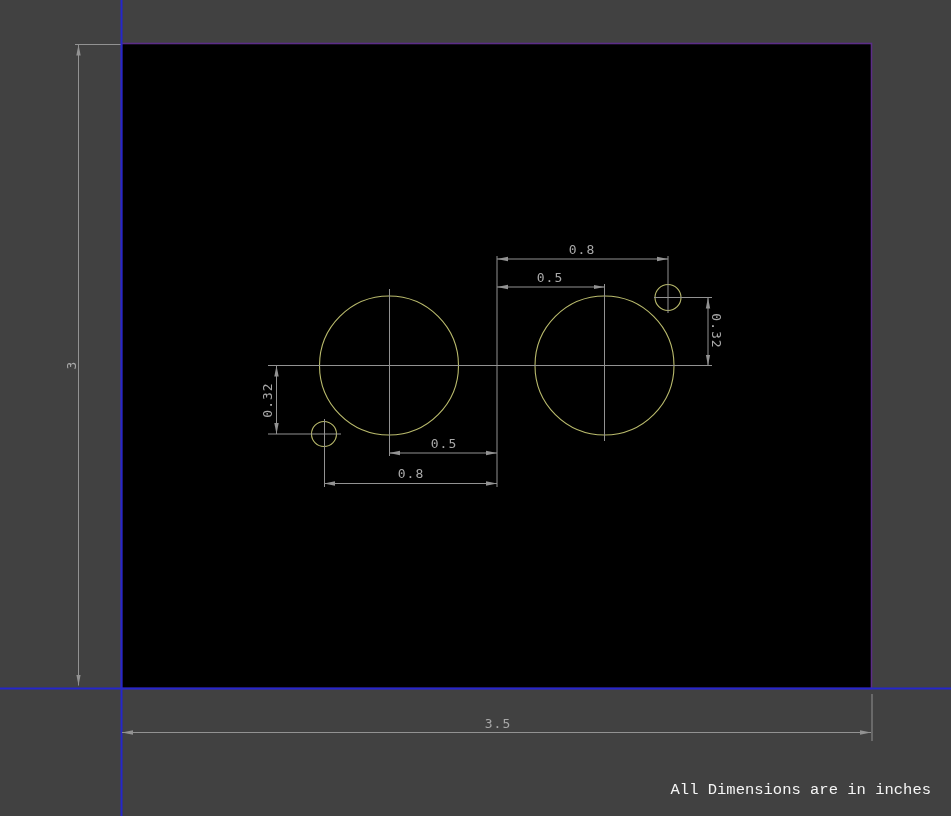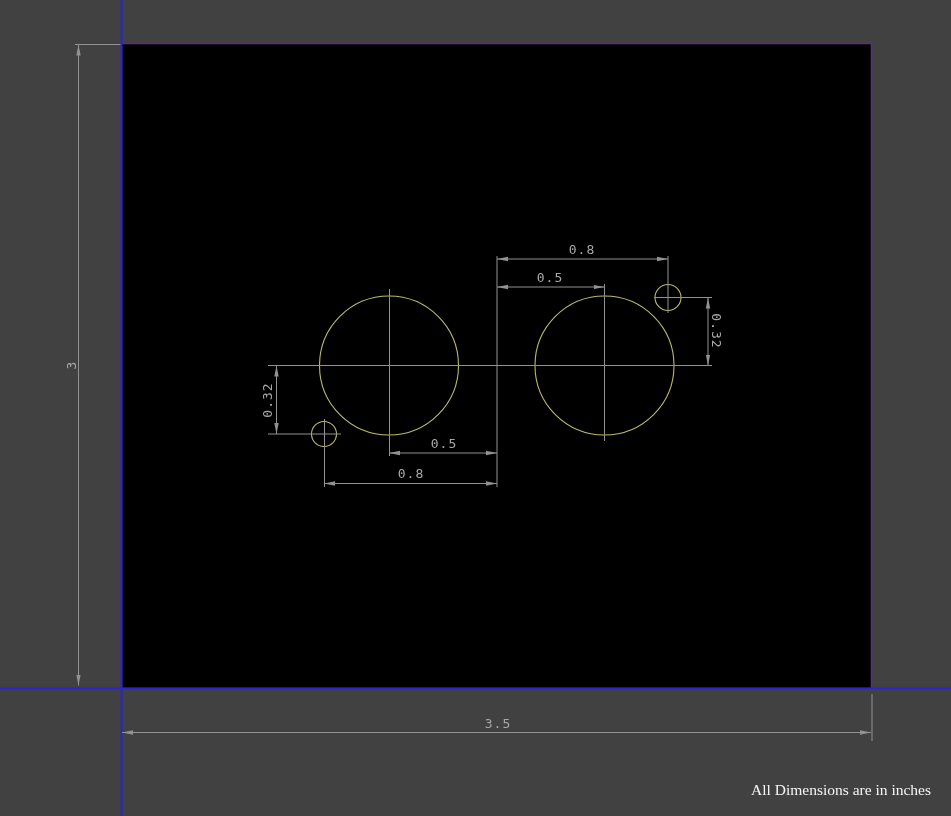--- a/index.html
+++ b/index.html
@@ -19,21 +19,21 @@
   .hole{fill:none; stroke:var(--entity-yellow); stroke-width:1.1;}
   .cl{stroke:var(--dim-gray); stroke-width:1; fill:none;}
   .dim{stroke:var(--dim-gray); stroke-width:1; fill:none;}
   .arrowhead{fill:var(--dim-gray); stroke:none;}
   .dimtext{
     fill:var(--text-gray); font-family:"DejaVu Sans Mono", monospace;
     font-size:13px; letter-spacing:1px;
   }
   .note{
     position:absolute; right:20px; top:779px; height:22px;
-    color:var(--note-white); font-family:Liberation Serif, serif;
+    color:var(--note-white); font-family:Liberation Mono, monospace;
     font-size:15.5px; line-height:22px; white-space:nowrap;
   }
 </style>
 </head>
 <body>
 
 <div class="stage">
   <svg width="951" height="816" viewBox="0 0 951 816">
     <defs>
       <marker id="arr" markerWidth="12" markerHeight="8" refX="11" refY="3.5" orient="auto-start-reverse" markerUnits="userSpaceOnUse">

